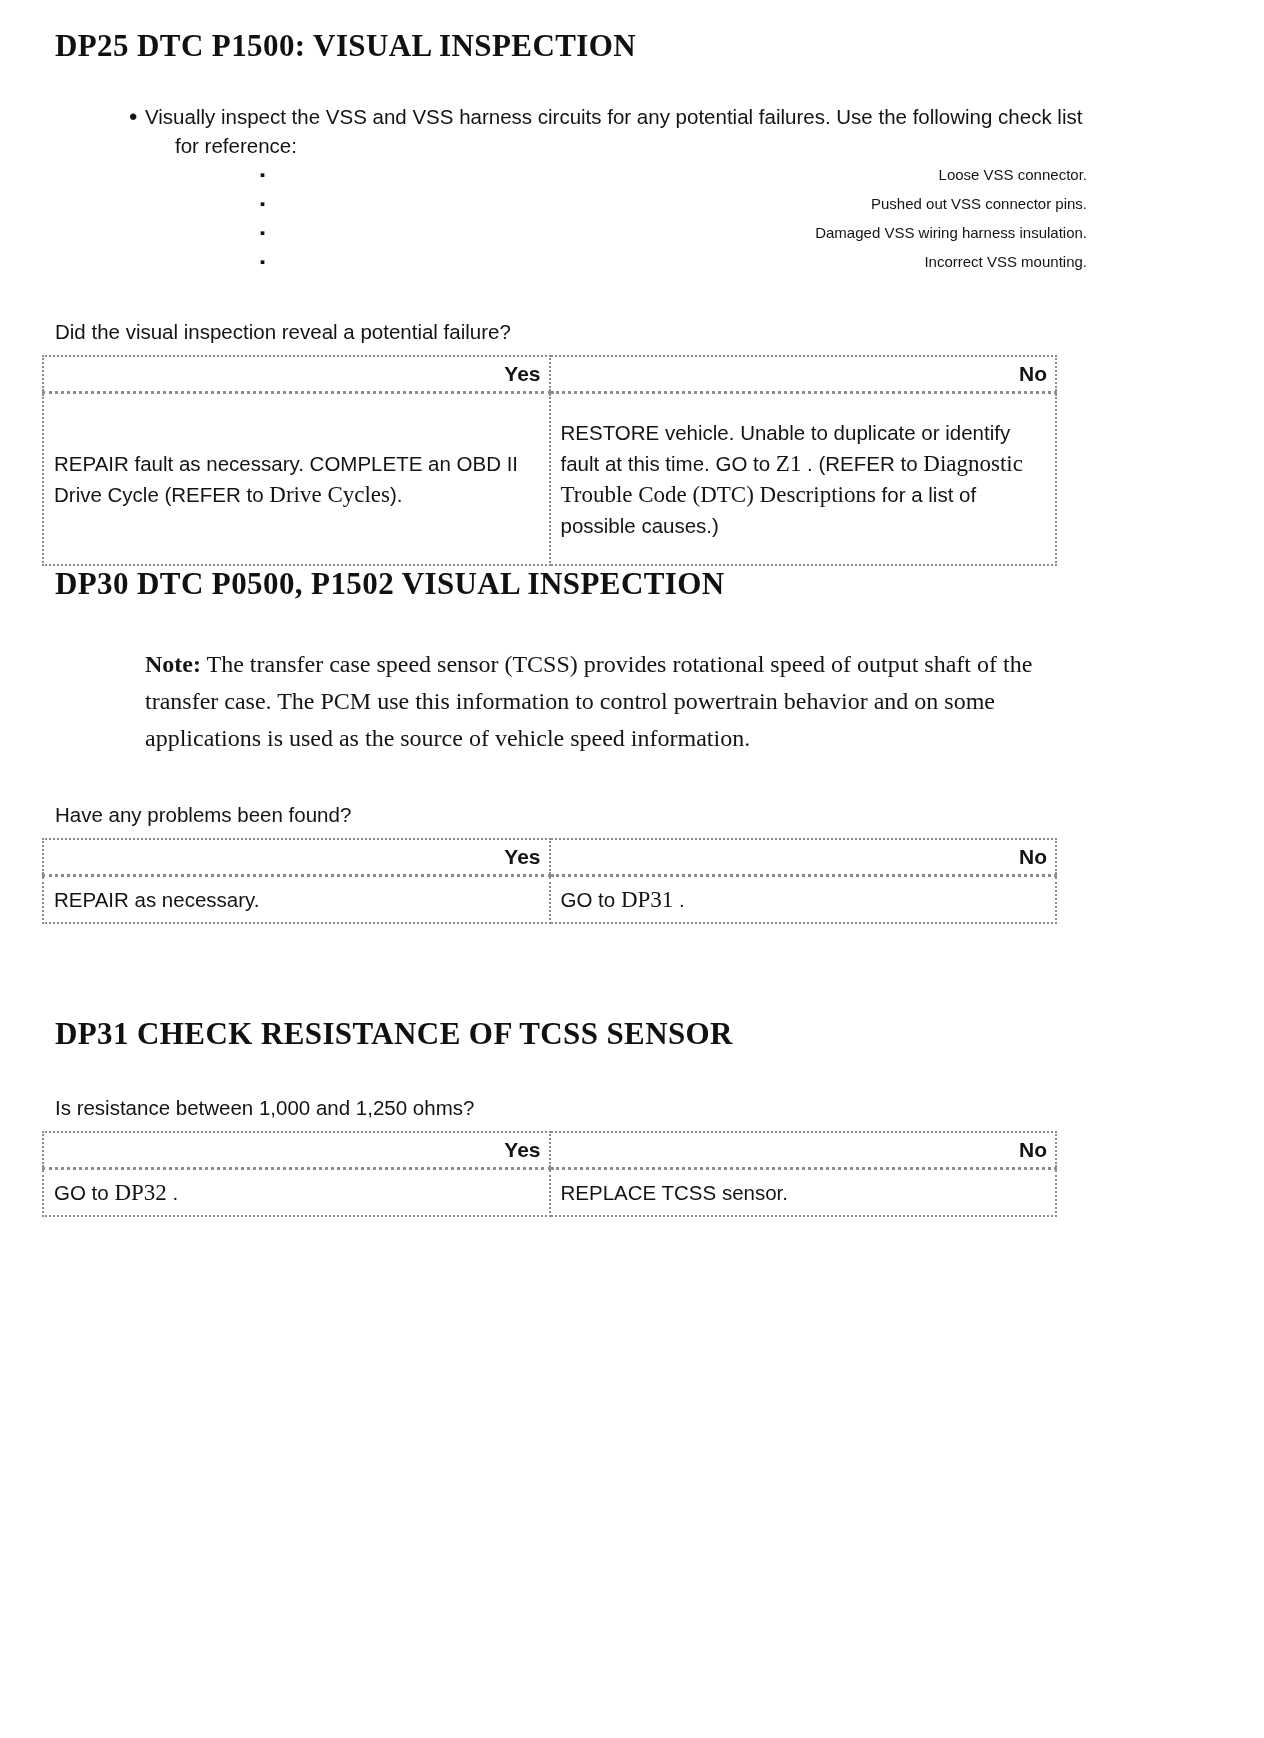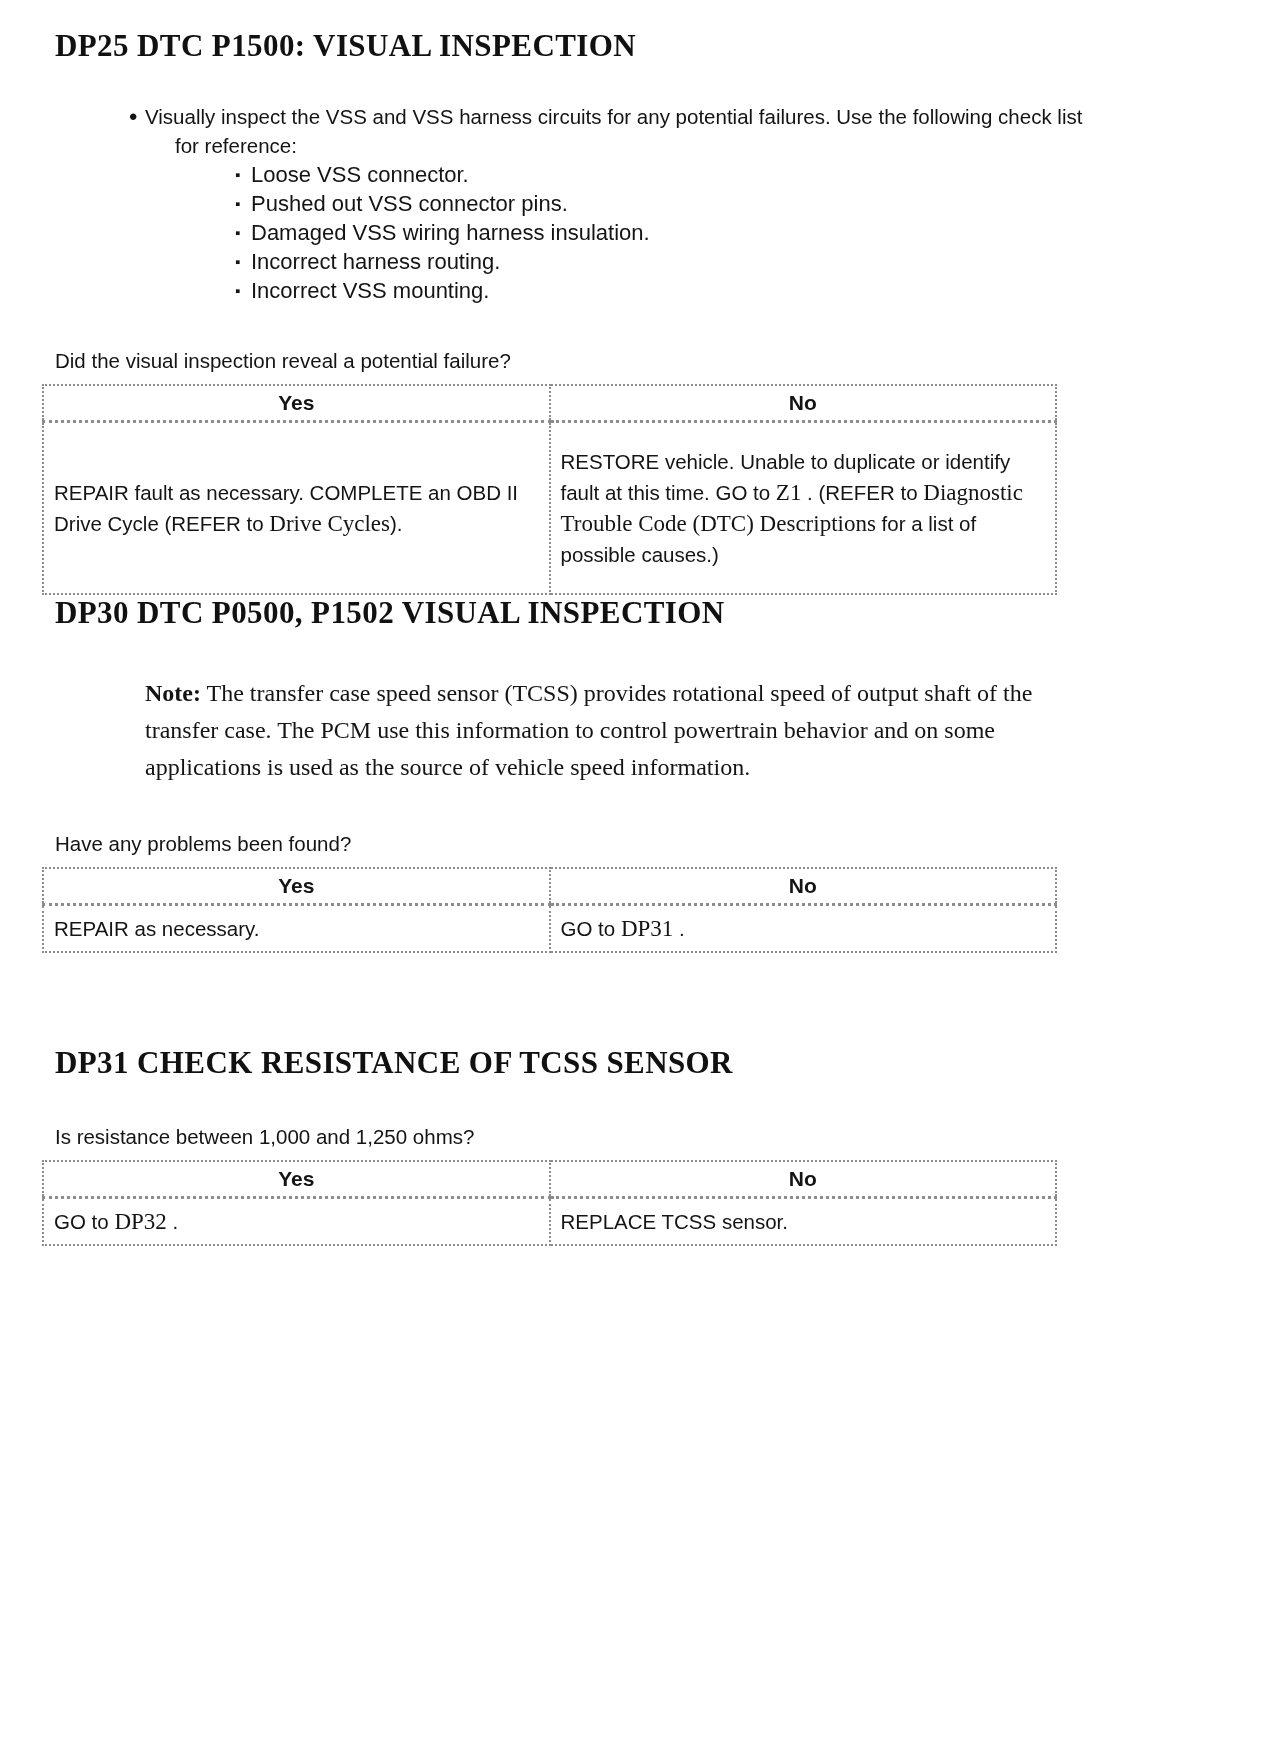--- a/index.html
+++ b/index.html
@@ -43,23 +43,24 @@
     left: 2px;
     top: 0;
     text-indent: 0;
     font-size: 24px;
     line-height: 29px;
   }
   .squares { margin: 0 0 0 90px; padding: 0; }
   .square-item {
     list-style: none;
     position: relative;
-    font-size: 22px;
+    font-size: 15px;
     line-height: 29px;
     padding-left: 16px;
+    text-align: right;
   }
   .square-item::before {
     content: "\25AA";
     position: absolute;
     left: 0;
     top: 0;
     font-size: 15px;
     line-height: 29px;
   }
 
@@ -87,21 +88,21 @@
     width: 1015px;
     margin-left: -13px;
   }
   .qtable th, .qtable td {
     border: 2px dotted #8c8c8c;
     width: 50%;
   }
   .qtable th {
     font-size: 21px;
     font-weight: bold;
-    text-align: center;
+    text-align: right;
     padding: 5px 8px;
     border-bottom: 3px dotted #8c8c8c;
   }
   .qtable td {
     font-size: 20.5px;
     line-height: 31px;
     padding: 7px 10px;
     vertical-align: middle;
     text-align: left;
   }
@@ -119,21 +120,20 @@
   <section>
     <h1 class="doc-heading">DP25 DTC P1500: VISUAL INSPECTION</h1>
 
     <ul class="bullets">
       <li class="bullet">
         <span>Visually inspect the VSS and VSS harness circuits for any potential failures. Use the following check list for reference:</span>
         <ul class="squares">
           <li class="square-item">Loose VSS connector.</li>
           <li class="square-item">Pushed out VSS connector pins.</li>
           <li class="square-item">Damaged VSS wiring harness insulation.</li>
-          <li class="square-item">Incorrect harness routing.</li>
           <li class="square-item">Incorrect VSS mounting.</li>
         </ul>
       </li>
     </ul>
 
     <p class="question">Did the visual inspection reveal a potential failure?</p>
 
     <table class="qtable">
       <thead>
         <tr>

